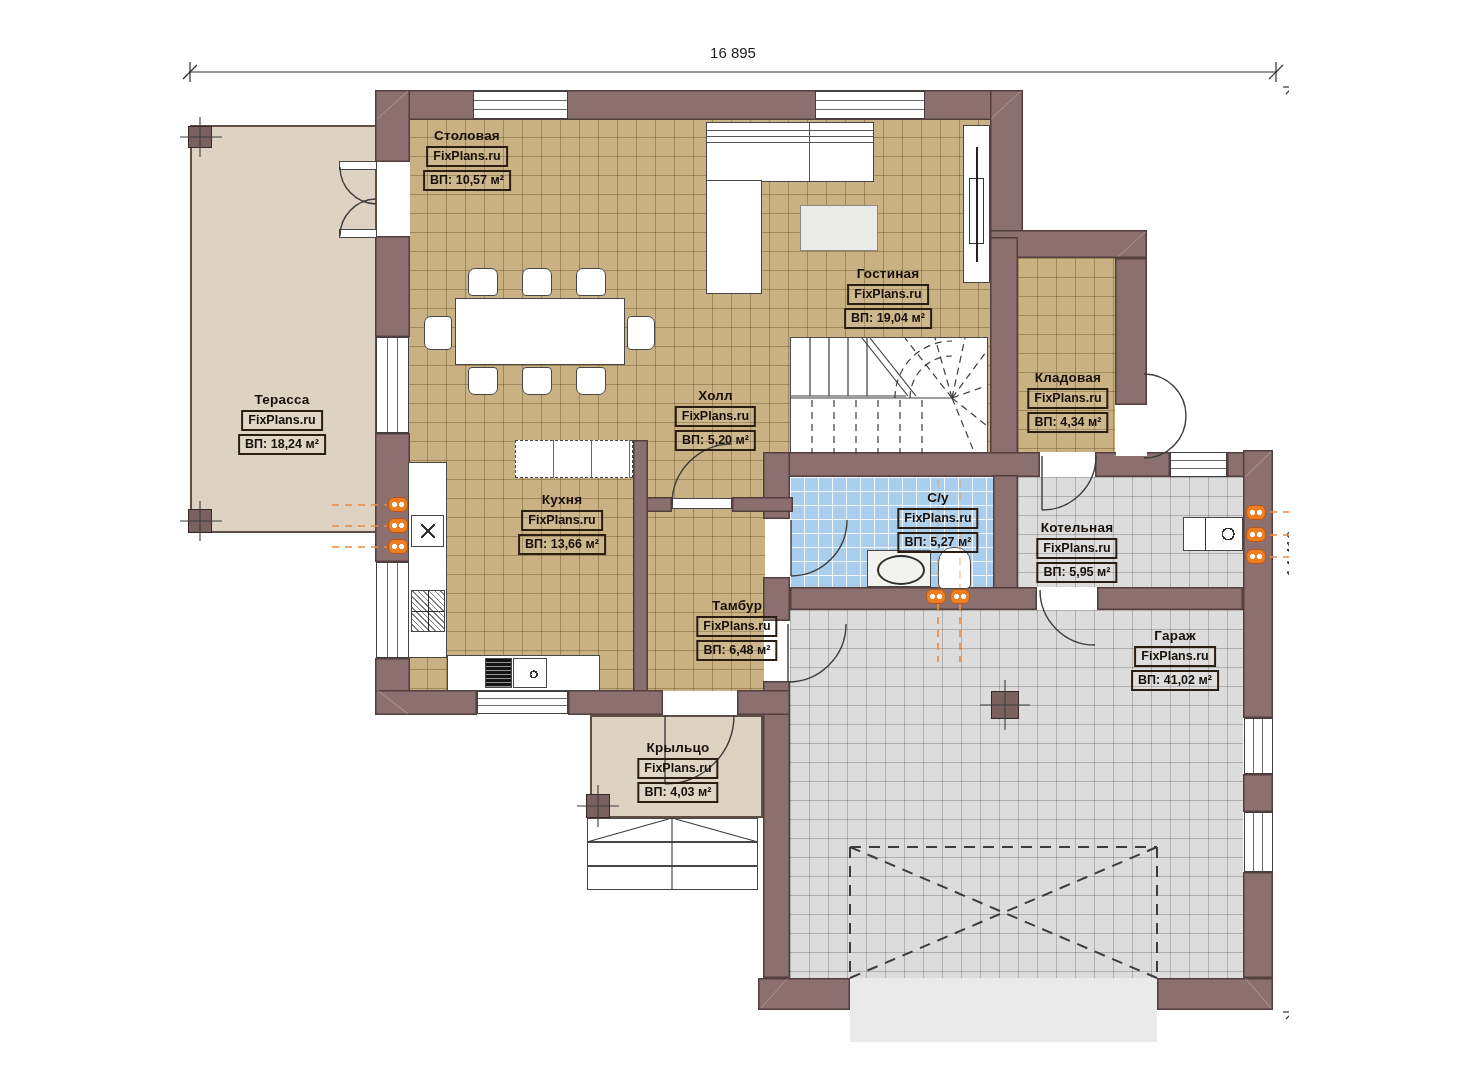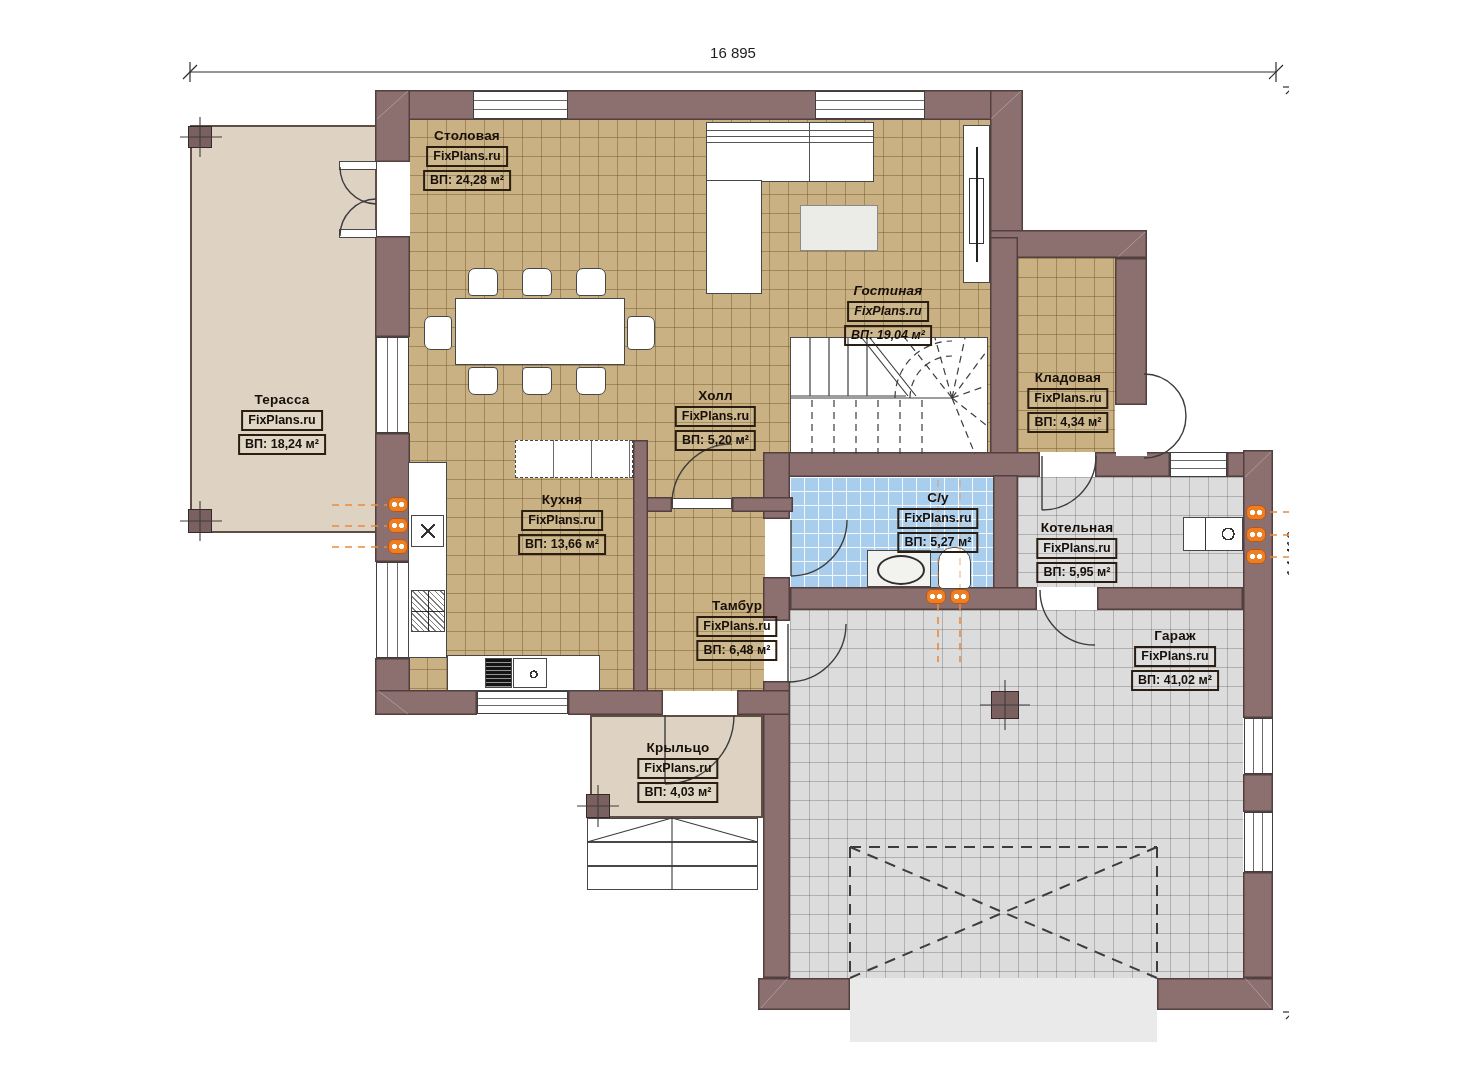--- a/index.html
+++ b/index.html
@@ -170,23 +170,23 @@
   <div class="rad" style="left:1246px;top:549px;"></div>
   <div class="rad" style="left:926px;top:589px;"></div>
   <div class="rad" style="left:950px;top:589px;"></div>
 
   <div class="dim-text" style="left:693px;top:44px;width:80px;">16 895</div>
   <div class="dim-text" style="left:1246px;top:545px;width:90px;transform:rotate(-90deg);">14 410</div>
 
   <div class="room-label" style="left:467px;top:128px;text-align:center;">
     <div class="rname">Столовая</div>
     <div class="rbox">FixPlans.ru</div>
-    <div class="rbox">ВП: 24,28 м²</div>
-  </div>
-  <div class="room-label" style="left:888px;top:283px;font-style:italic;">
+    <div class="rbox">ВП: 10,57 м²</div>
+  </div>
+  <div class="room-label" style="left:888px;top:266px;">
     <div class="rname">Гостиная</div>
     <div class="rbox">FixPlans.ru</div>
     <div class="rbox">ВП: 19,04 м²</div>
   </div>
   <div class="room-label" style="left:282px;top:392px;">
     <div class="rname">Терасса</div>
     <div class="rbox">FixPlans.ru</div>
     <div class="rbox">ВП: 18,24 м²</div>
   </div>
   <div class="room-label" style="left:705px;top:388px;padding-left:21px;">

